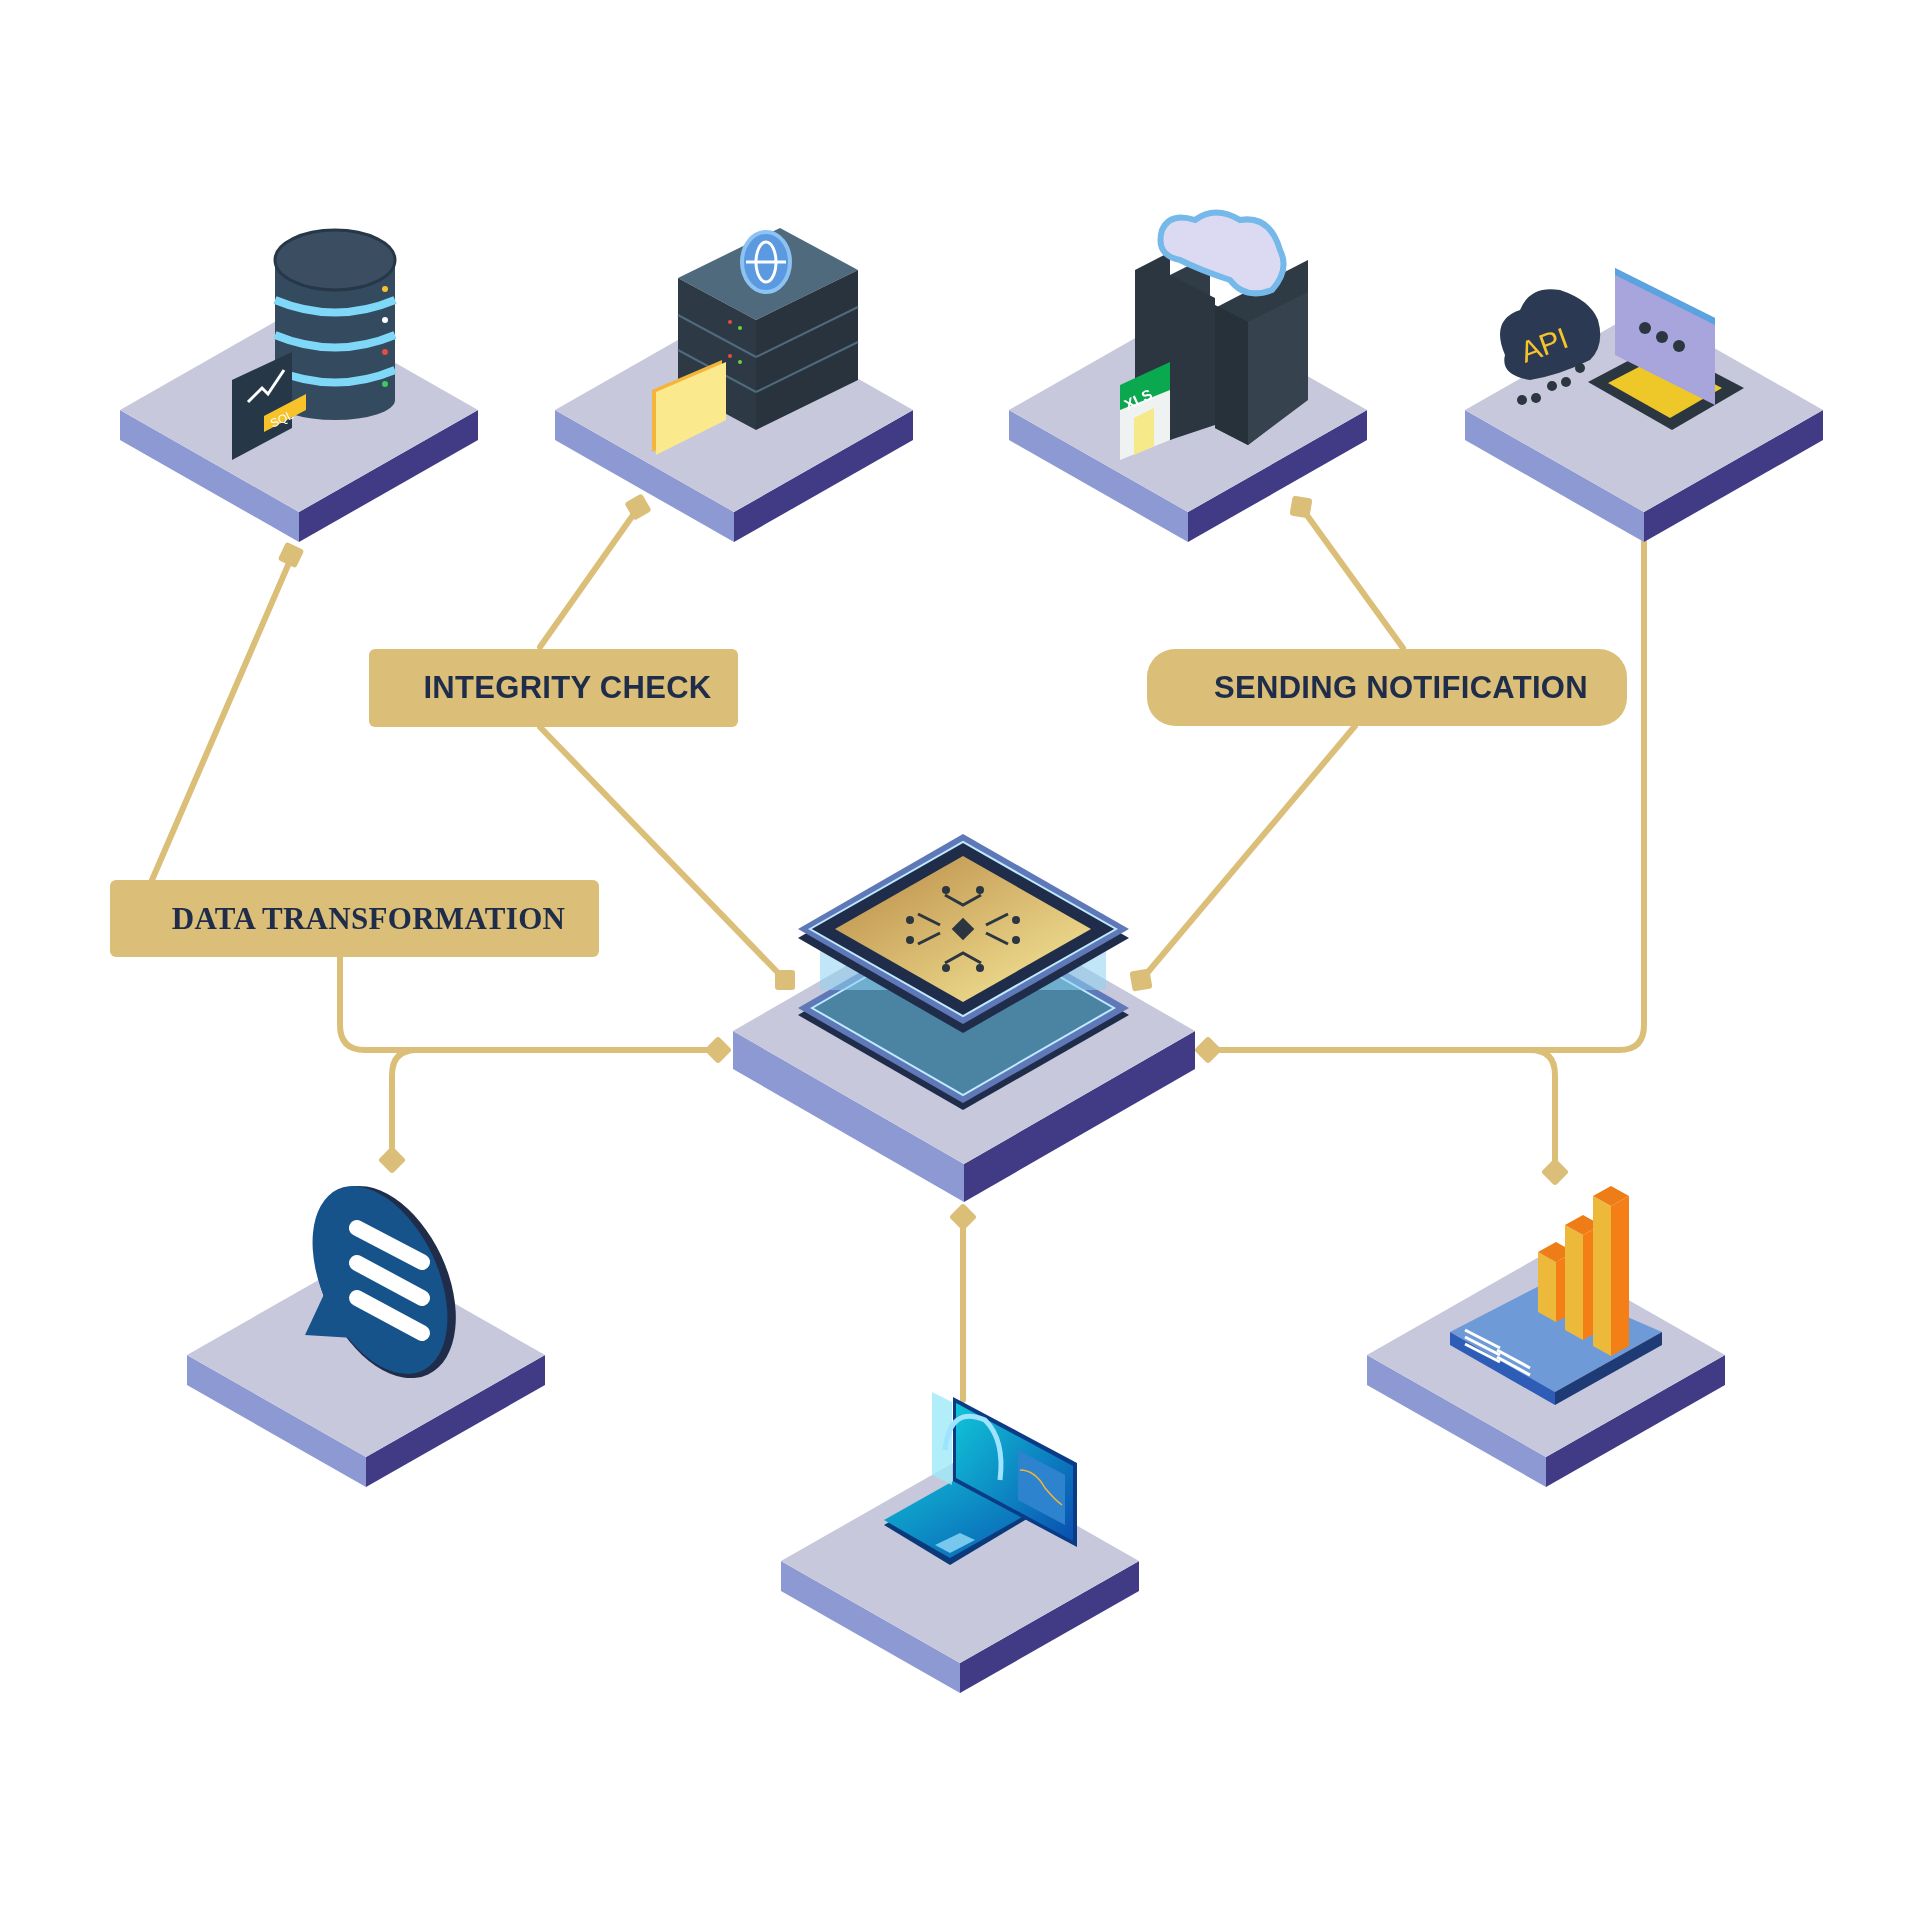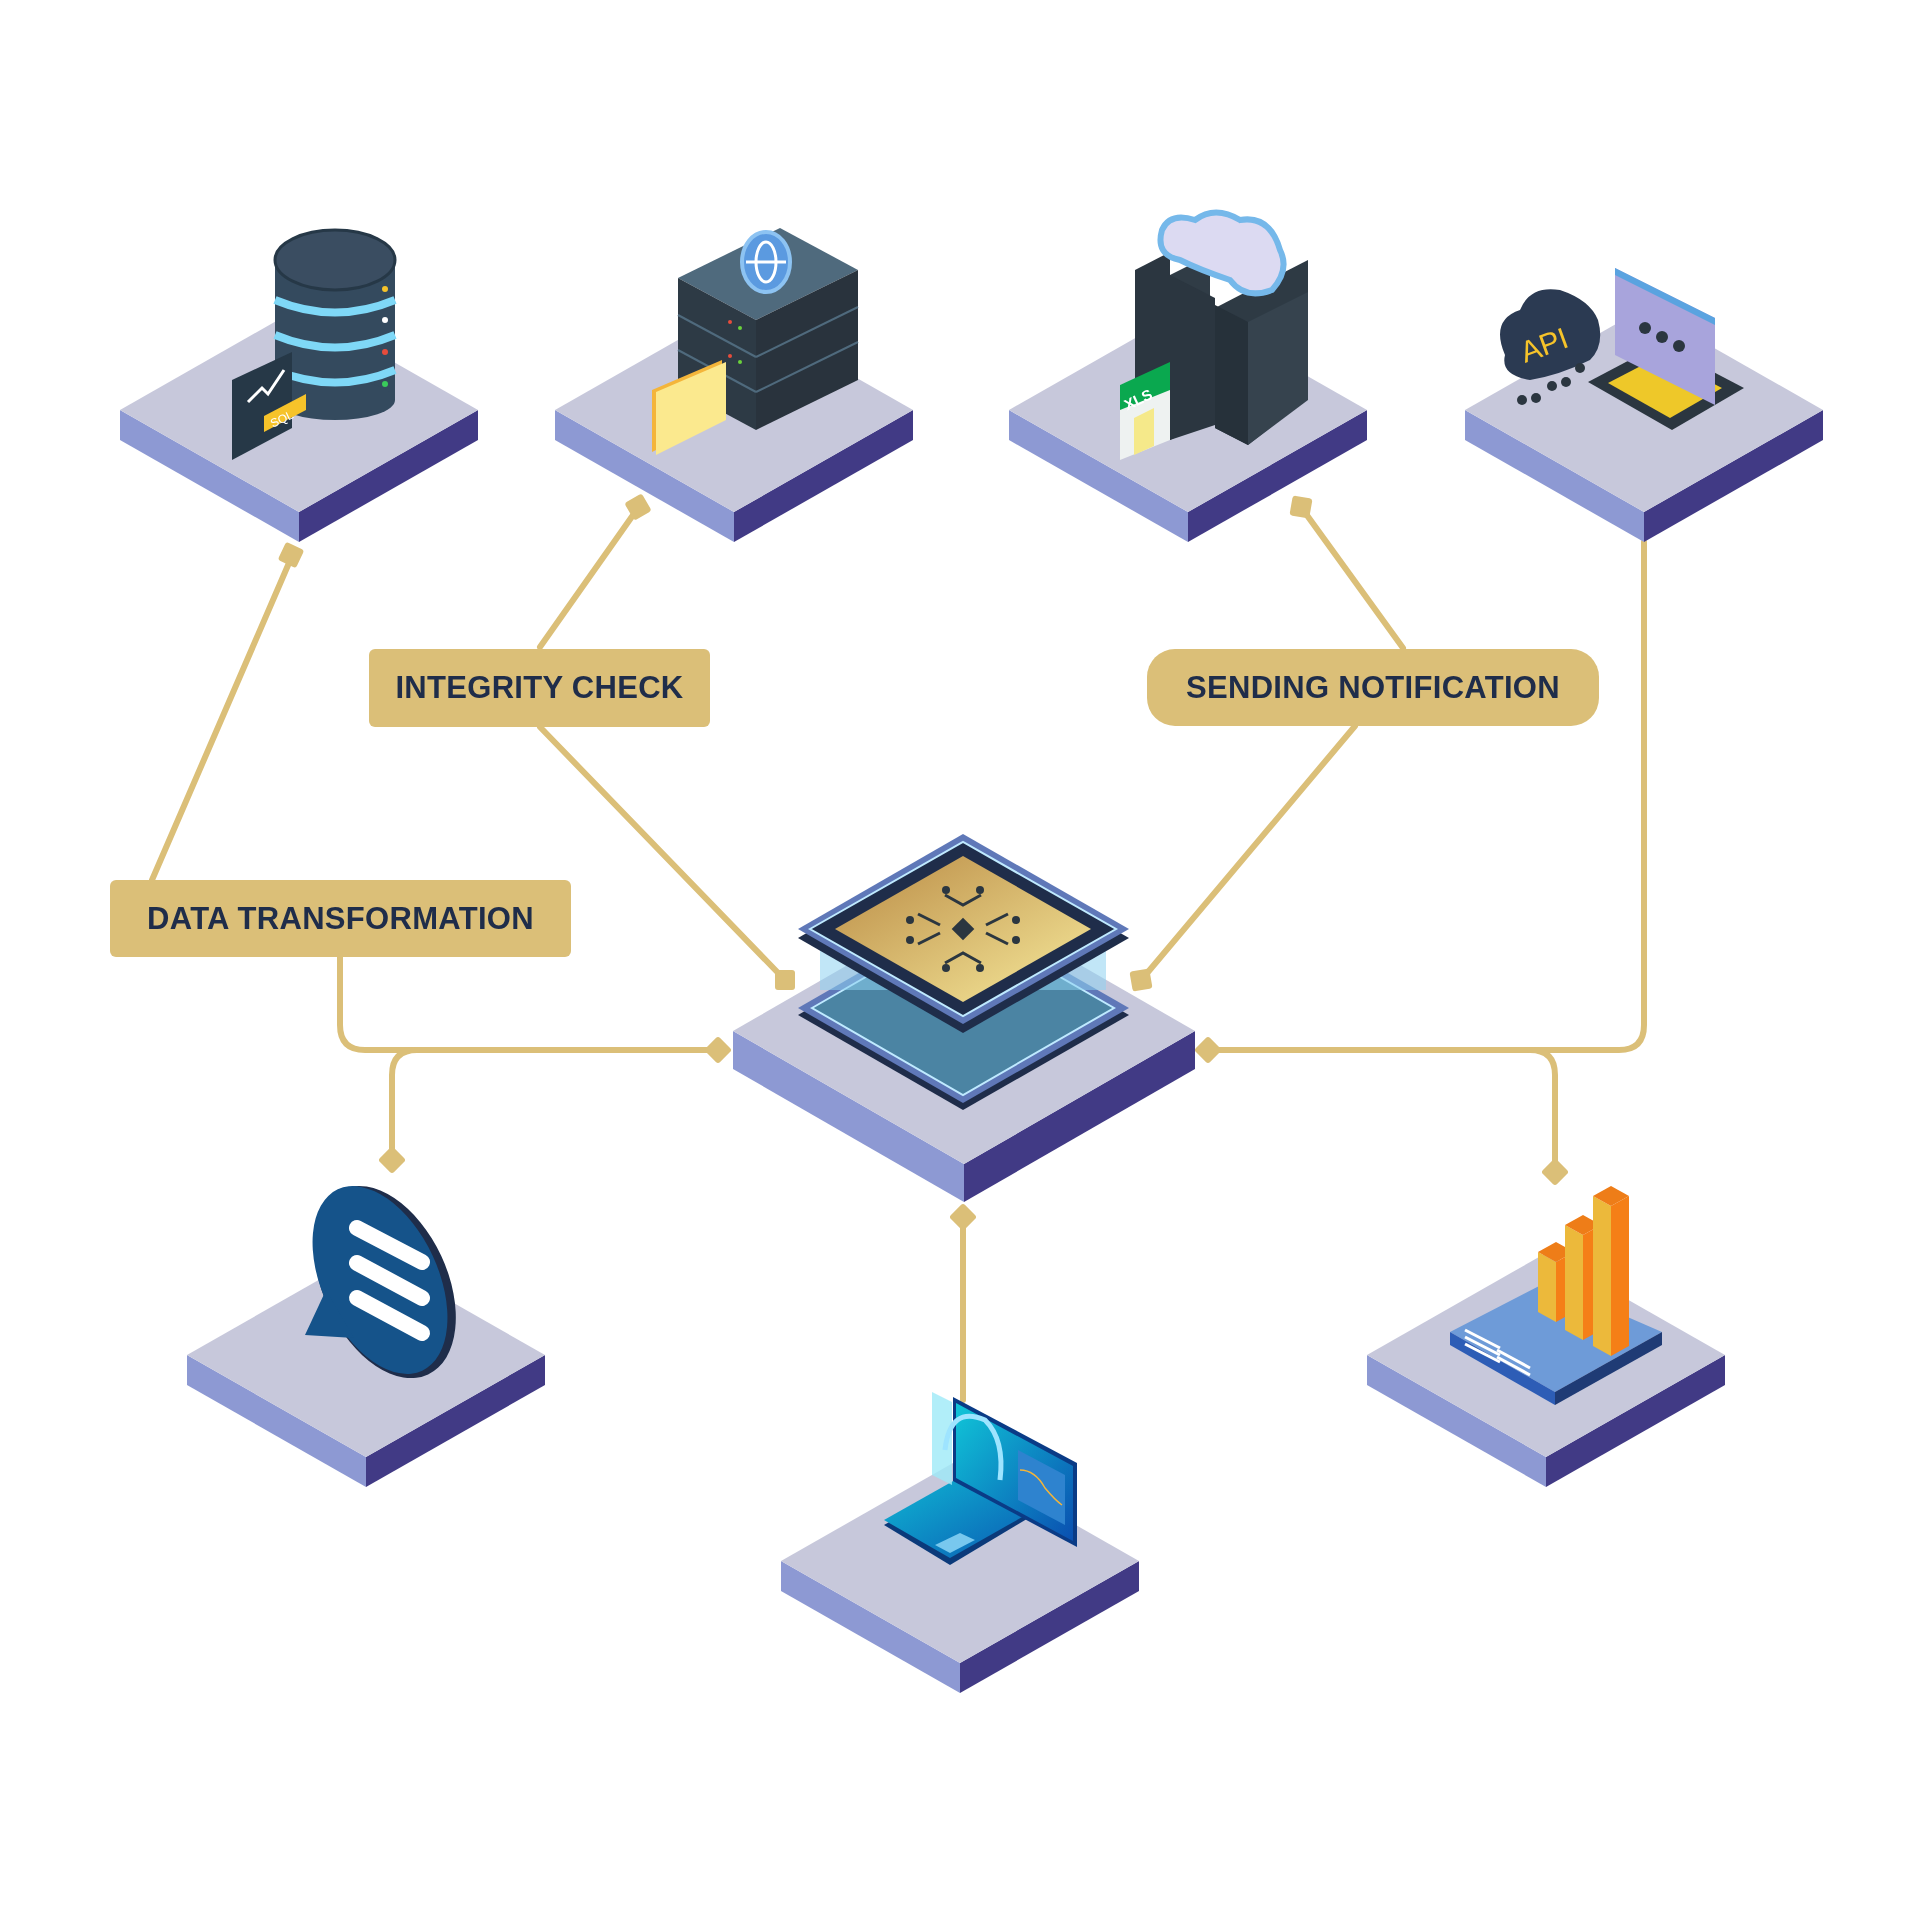--- a/index.html
+++ b/index.html
@@ -3,24 +3,25 @@
 <meta charset="utf-8">
 <style>
   html, body { margin:0; padding:0; background:#ffffff; }
   #stage { position:relative; width:1920px; height:1920px; overflow:hidden; background:#ffffff; }
   svg#diagram { position:absolute; left:0; top:0; width:1920px; height:1920px; }
   .label {
     position:absolute; background:#dbbf78; border-radius:6px;
     color:#1f2d4a; font-family:"Liberation Sans", sans-serif; font-weight:bold;
     font-size:31px; letter-spacing:0.3px; display:flex; align-items:center; justify-content:center;
     white-space:nowrap;
+    padding-left:28px;
   }
   #lbl-integrity { left:369px; top:649px; width:341px; height:78px; }
   #lbl-sending { left:1147px; top:649px; width:452px; height:77px;border-radius:28px; }
-  #lbl-transform { left:110px; top:880px; width:461px; height:77px; }
+  #lbl-transform { left:110px; top:880px; width:461px; height:77px;font-family:Liberation Serif, serif; }
   .conn { stroke:#dbbf78; stroke-width:6; fill:none; stroke-linecap:round; stroke-linejoin:round; }
   .dia { fill:#dbbf78; }
 </style>
 </head>
 <body>
 
 <div id="stage">
   <svg id="diagram" viewBox="0 0 1920 1920" xmlns="http://www.w3.org/2000/svg">
     <defs>
       <linearGradient id="goldGrad" x1="0" y1="0" x2="1" y2="1">

